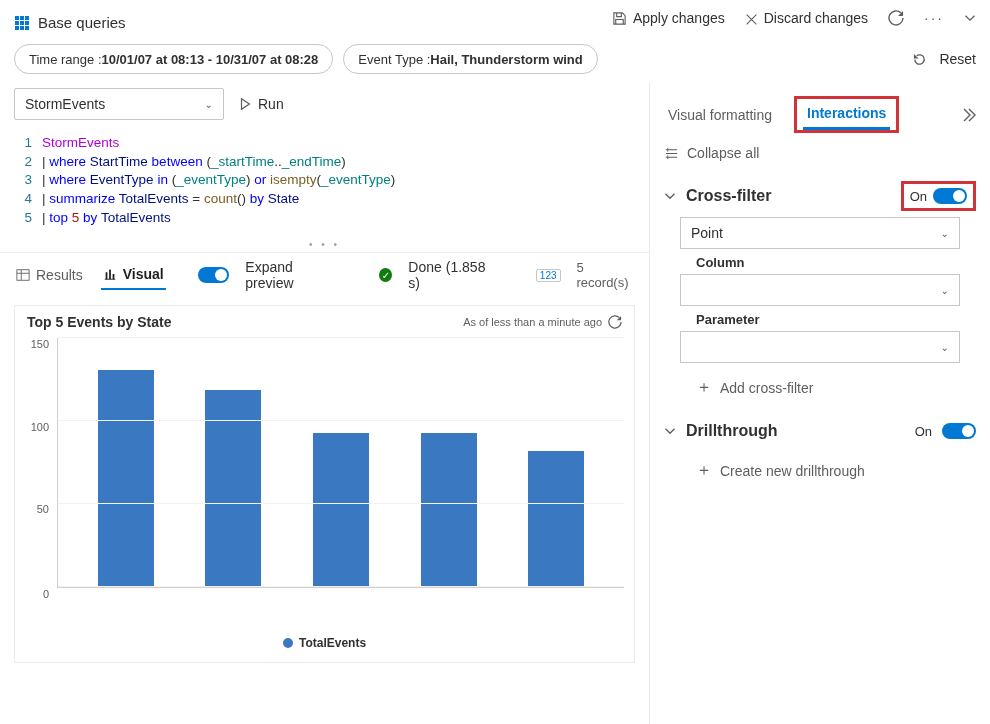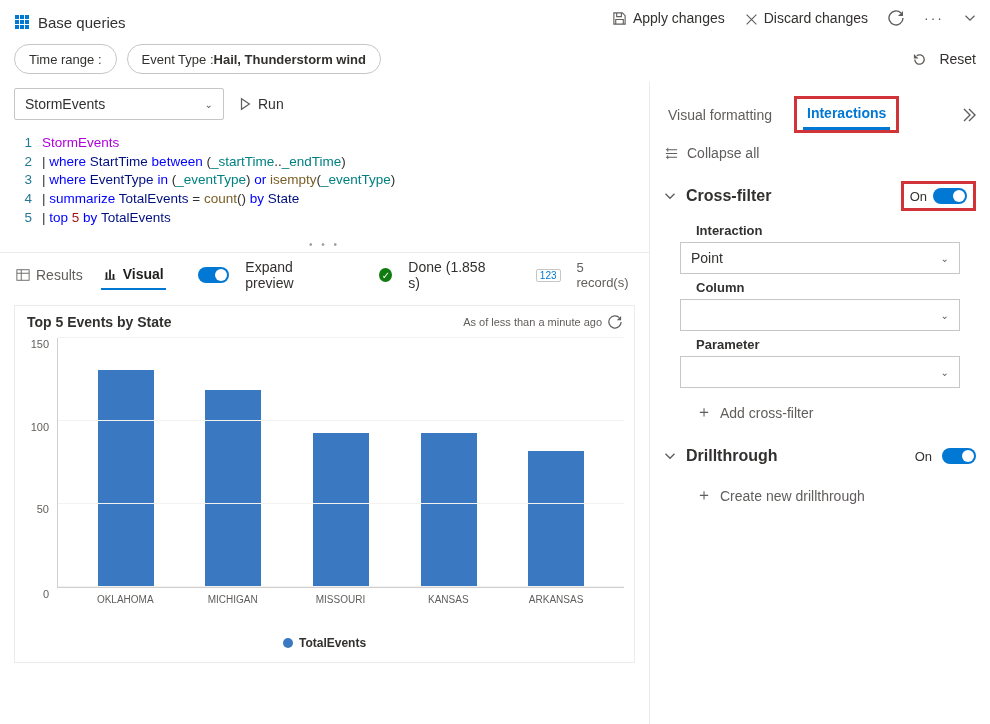--- a/index.html
+++ b/index.html
@@ -1,20 +1,20 @@
 <!DOCTYPE html>
 <html><head>
 <meta charset="utf-8">
 <style>
   * { box-sizing: border-box; font-family: "Segoe UI", -apple-system, sans-serif; }
   body { margin:0; width:990px; height:724px; background:#fff; color:#323130; position:relative; font-size:14px; }
 
   
   .topbar { display:flex; align-items:center; height:36px; padding:0 14px; }
-  .topbar-left { display:flex; align-items:center; gap:8px;margin-top:8px; }
+  .topbar-left { display:flex; align-items:flex-end; gap:8px;margin-top:8px; }
   .topbar-right { margin-left:auto; display:flex; align-items:center; gap:20px; }
   .title { font-size:15px; }
   .tb-btn { display:flex; align-items:flex-end; gap:6px; cursor:pointer; color:#323130; }
   .tb-btn.icon-only { color:#605e5c; }
   .grid-icon-svg { width:16px; height:16px; }
 
   
   .pill-row { display:flex; align-items:center; gap:10px; padding:8px 14px; }
   .pill { border:1px solid #c8c6c4; border-radius:20px; height:30px; display:flex; align-items:center; padding:0 14px; font-size:13px; cursor:pointer; }
   .pill b { font-weight:600; }
@@ -137,20 +137,21 @@
       <svg width="12" height="12" viewBox="0 0 16 16">
           <path fill="none" stroke="#605e5c" stroke-width="1.6" d="M2 5l6 6 6-6"></path>
         </svg>
     </div>
   </div>
 </div>
 
 <div class="pill-row">
   <div class="pill">
     <span>Time range : </span>
+    <b>10/01/07 at 08:13 - 10/31/07 at 08:28</b>
   </div>
   <div class="pill">
     <span>Event Type : </span>
     <b>Hail, Thunderstorm wind</b>
   </div>
   <div class="reset tb-btn">
     <svg width="15" height="15" viewBox="0 0 16 16">
         <path fill="none" stroke="#605e5c" stroke-width="1.4" d="M3 8a5 5 0 1 0 2-4"></path>
         <path fill="#605e5c" d="M2 2v5h5z"></path>
       </svg>
@@ -245,27 +246,20 @@
               <div class="bar" style="height: 79.3333%;"></div>
               <div class="bar" style="height: 62%;"></div>
               <div class="bar" style="height: 62%;"></div>
               <div class="bar" style="height: 54.6667%;"></div>
             </div>
         <div class="hline" style="bottom: 0%;"></div>
             <div class="hline" style="bottom: 33.3333%;"></div>
             <div class="hline" style="bottom: 66.6667%;"></div>
             <div class="hline" style="bottom: 100%;"></div>
           </div>
-        <div class="xlabels" id="xlabels">
-            <div style="width: 56px; text-align: center;">OKLAHOMA</div>
-            <div style="width: 56px; text-align: center;">MICHIGAN</div>
-            <div style="width: 56px; text-align: center;">MISSOURI</div>
-            <div style="width: 56px; text-align: center;">KANSAS</div>
-            <div style="width: 56px; text-align: center;">ARKANSAS</div>
-          </div>
       </div>
       <div class="legend">
         <span class="dot"></span>
         <span>TotalEvents</span>
       </div>
     </div>
   </div>
 
   <div class="right">
     <div class="rtabs">
@@ -294,21 +288,20 @@
             <path fill="none" stroke="#605e5c" stroke-width="1.8" d="M2 5l6 6 6-6"></path>
           </svg>
         </span>
       <span style="font-size:16px">Cross-filter</span>
       <span class="hl-red" style="margin-left:auto;">
         <span class="onlabel">On</span>
         <span class="toggle"></span>
       </span>
     </div>
 
-    <div class="rp-field-label">Interaction</div>
     <div class="rp-dd">
       <span>Point</span>
       <span class="chev">⌄</span>
     </div>
 
     <div class="rp-field-label">Column</div>
     <div class="rp-dd">
       <span></span>
       <span class="chev">⌄</span>
     </div>

